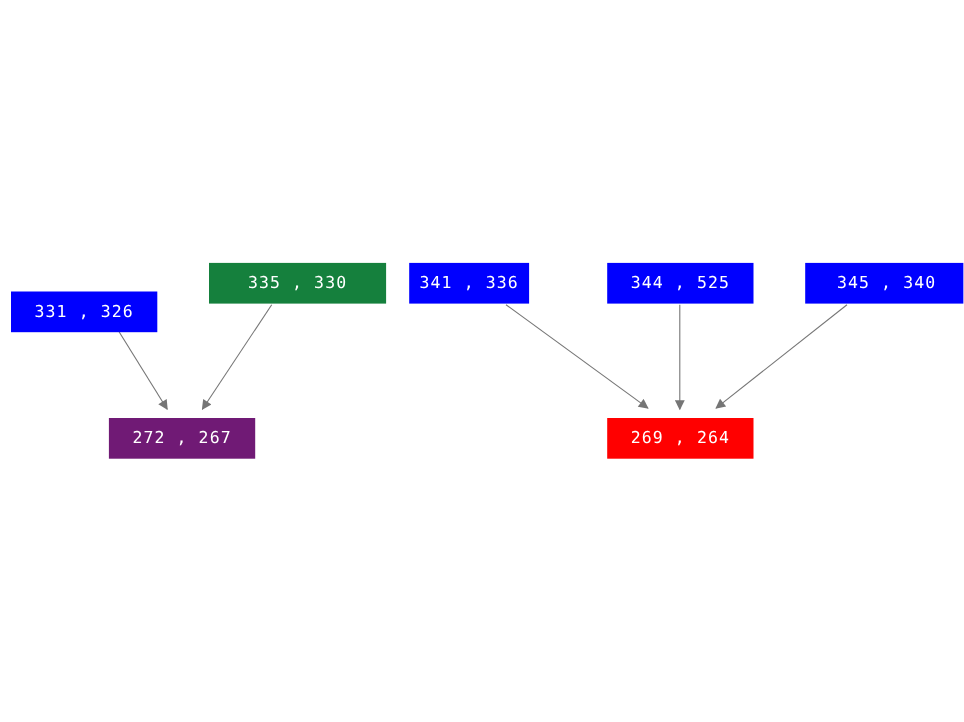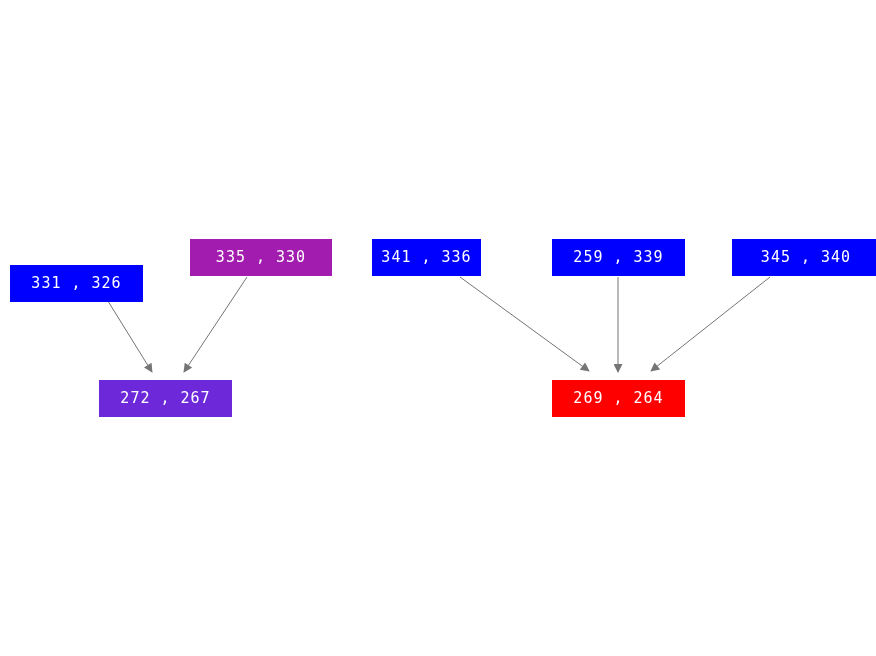--- a/index.html
+++ b/index.html
@@ -51,32 +51,32 @@
       <line x1="93" y1="277" x2="152" y2="372" stroke="#757575" stroke-width="1" marker-end="url(#arrowhead)"></line>
       <line x1="247" y1="277" x2="184" y2="372" stroke="#757575" stroke-width="1" marker-end="url(#arrowhead)"></line>
       <line x1="460" y1="277" x2="589" y2="371" stroke="#757575" stroke-width="1" marker-end="url(#arrowhead)"></line>
       <line x1="618" y1="277" x2="618" y2="372" stroke="#757575" stroke-width="1" marker-end="url(#arrowhead)"></line>
       <line x1="770" y1="277" x2="651" y2="371" stroke="#757575" stroke-width="1" marker-end="url(#arrowhead)"></line>
     </svg>
   <div id="nodes-layer">
       <div class="node" style="left: 10px; top: 239px; width: 133px; height: 37px; background: rgb(0, 0, 255); margin-top: 26px;">
         <span class="node-label" style="color: rgb(255, 255, 255);">331 , 326</span>
       </div>
-      <div class="node" style="left: 190px; top: 239px; width: 142px; height: 37px; background: #a21caf;">
+      <div class="node" style="left: 190px; top: 239px; width: 161px; height: 37px; background: #15803d;">
         <span class="node-label" style="color: rgb(255, 255, 255);">335 , 330</span>
       </div>
       <div class="node" style="left: 372px; top: 239px; width: 109px; height: 37px; background: rgb(0, 0, 255);">
         <span class="node-label" style="color: rgb(255, 255, 255);">341 , 336</span>
       </div>
       <div class="node" style="left: 552px; top: 239px; width: 133px; height: 37px; background: rgb(0, 0, 255);">
-        <span class="node-label" style="color: rgb(255, 255, 255);">259 , 339</span>
+        <span class="node-label" style="color: rgb(255, 255, 255);">344 , 525</span>
       </div>
       <div class="node" style="left: 732px; top: 239px; width: 148px; height: 37px; background: rgb(0, 0, 255);">
         <span class="node-label" style="color: rgb(255, 255, 255);">345 , 340</span>
       </div>
-      <div class="node" style="left: 99px; top: 380px; width: 133px; height: 37px; background: #6d28d9;">
+      <div class="node" style="left: 99px; top: 380px; width: 133px; height: 37px; background: #701a75;">
         <span class="node-label" style="color: rgb(255, 255, 255);">272 , 267</span>
       </div>
       <div class="node" style="left: 552px; top: 380px; width: 133px; height: 37px; background: rgb(255, 0, 0);">
         <span class="node-label" style="color: rgb(255, 255, 255);">269 , 264</span>
       </div>
     </div>
 </div>
 
 </body></html>

